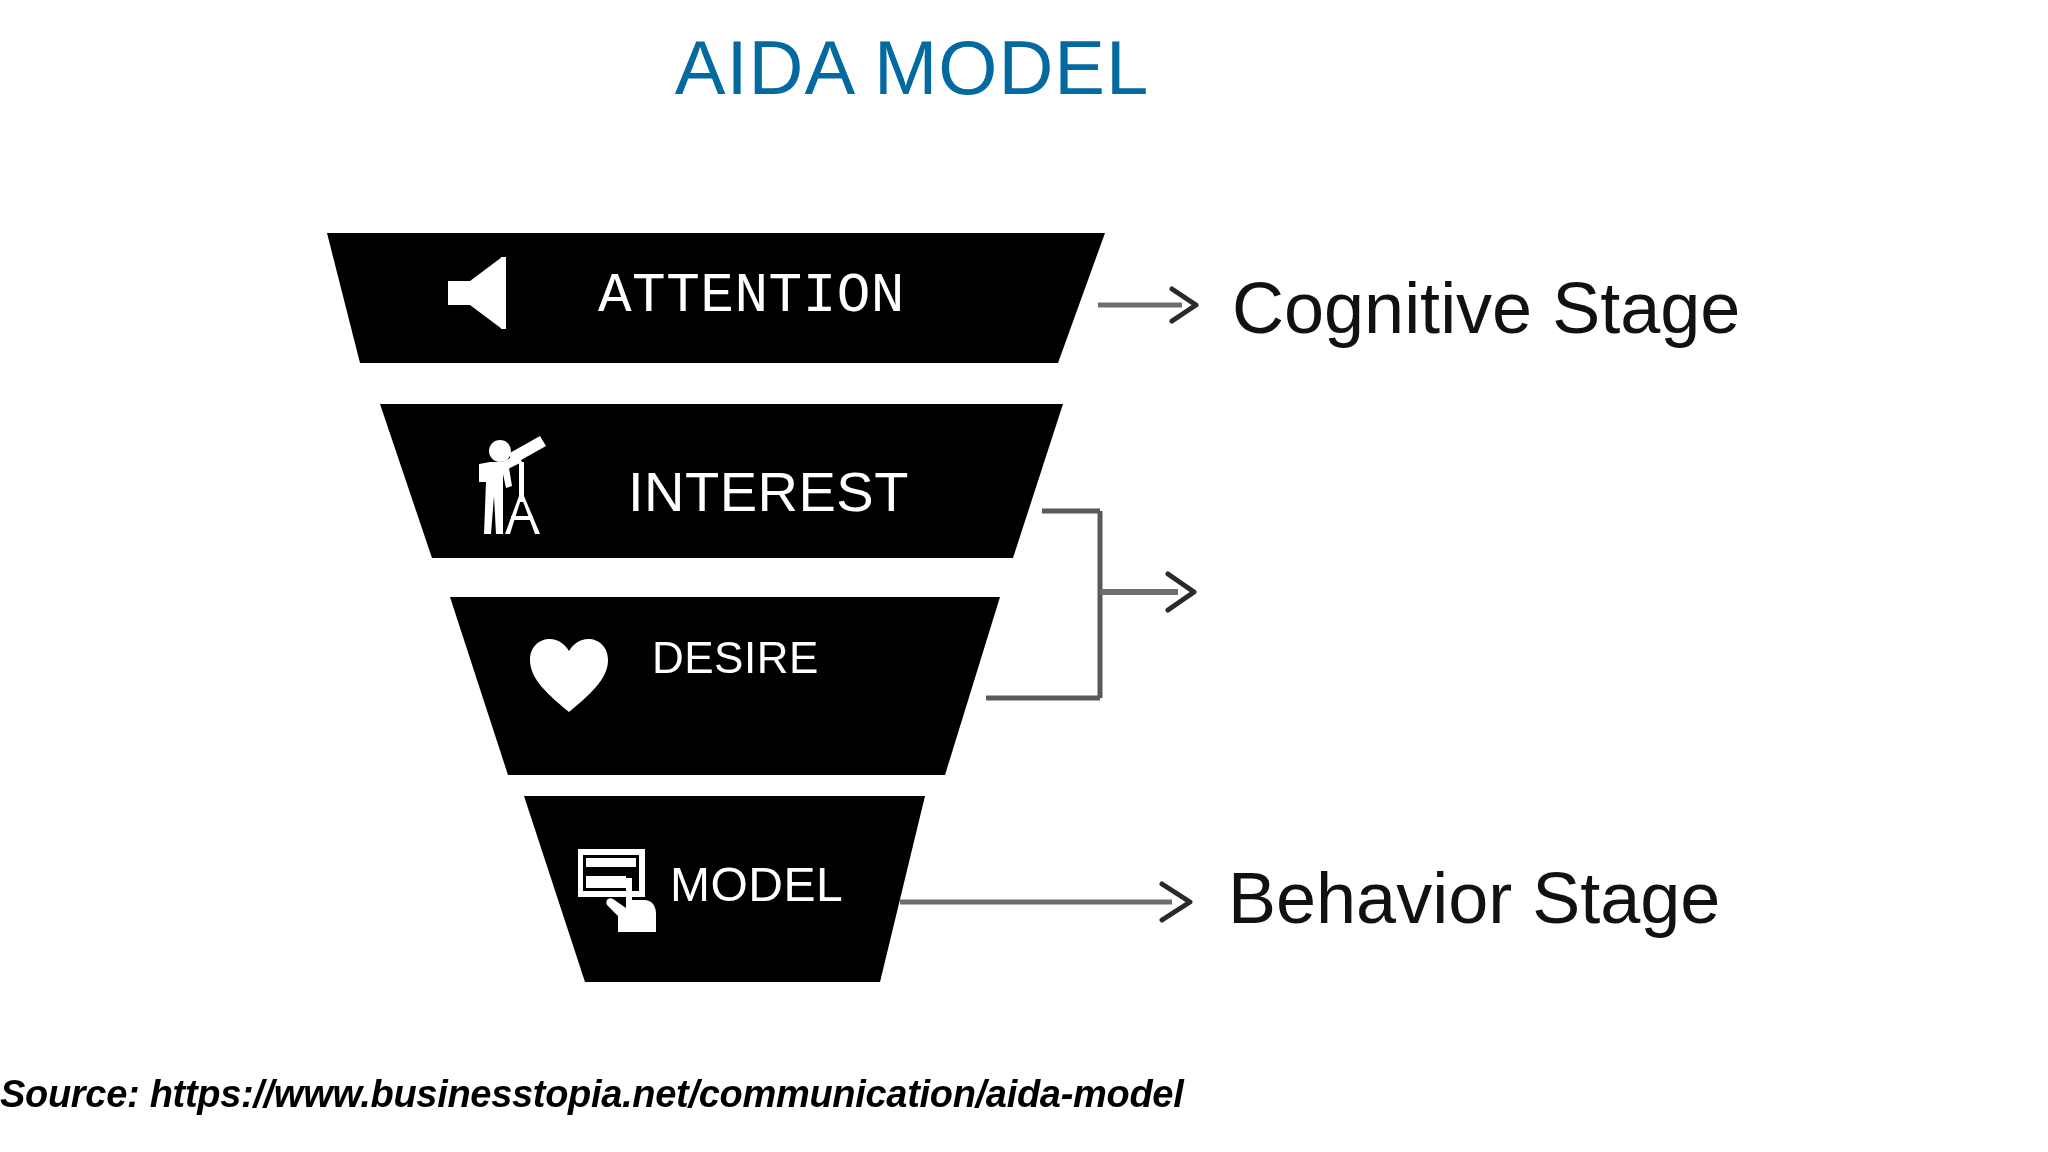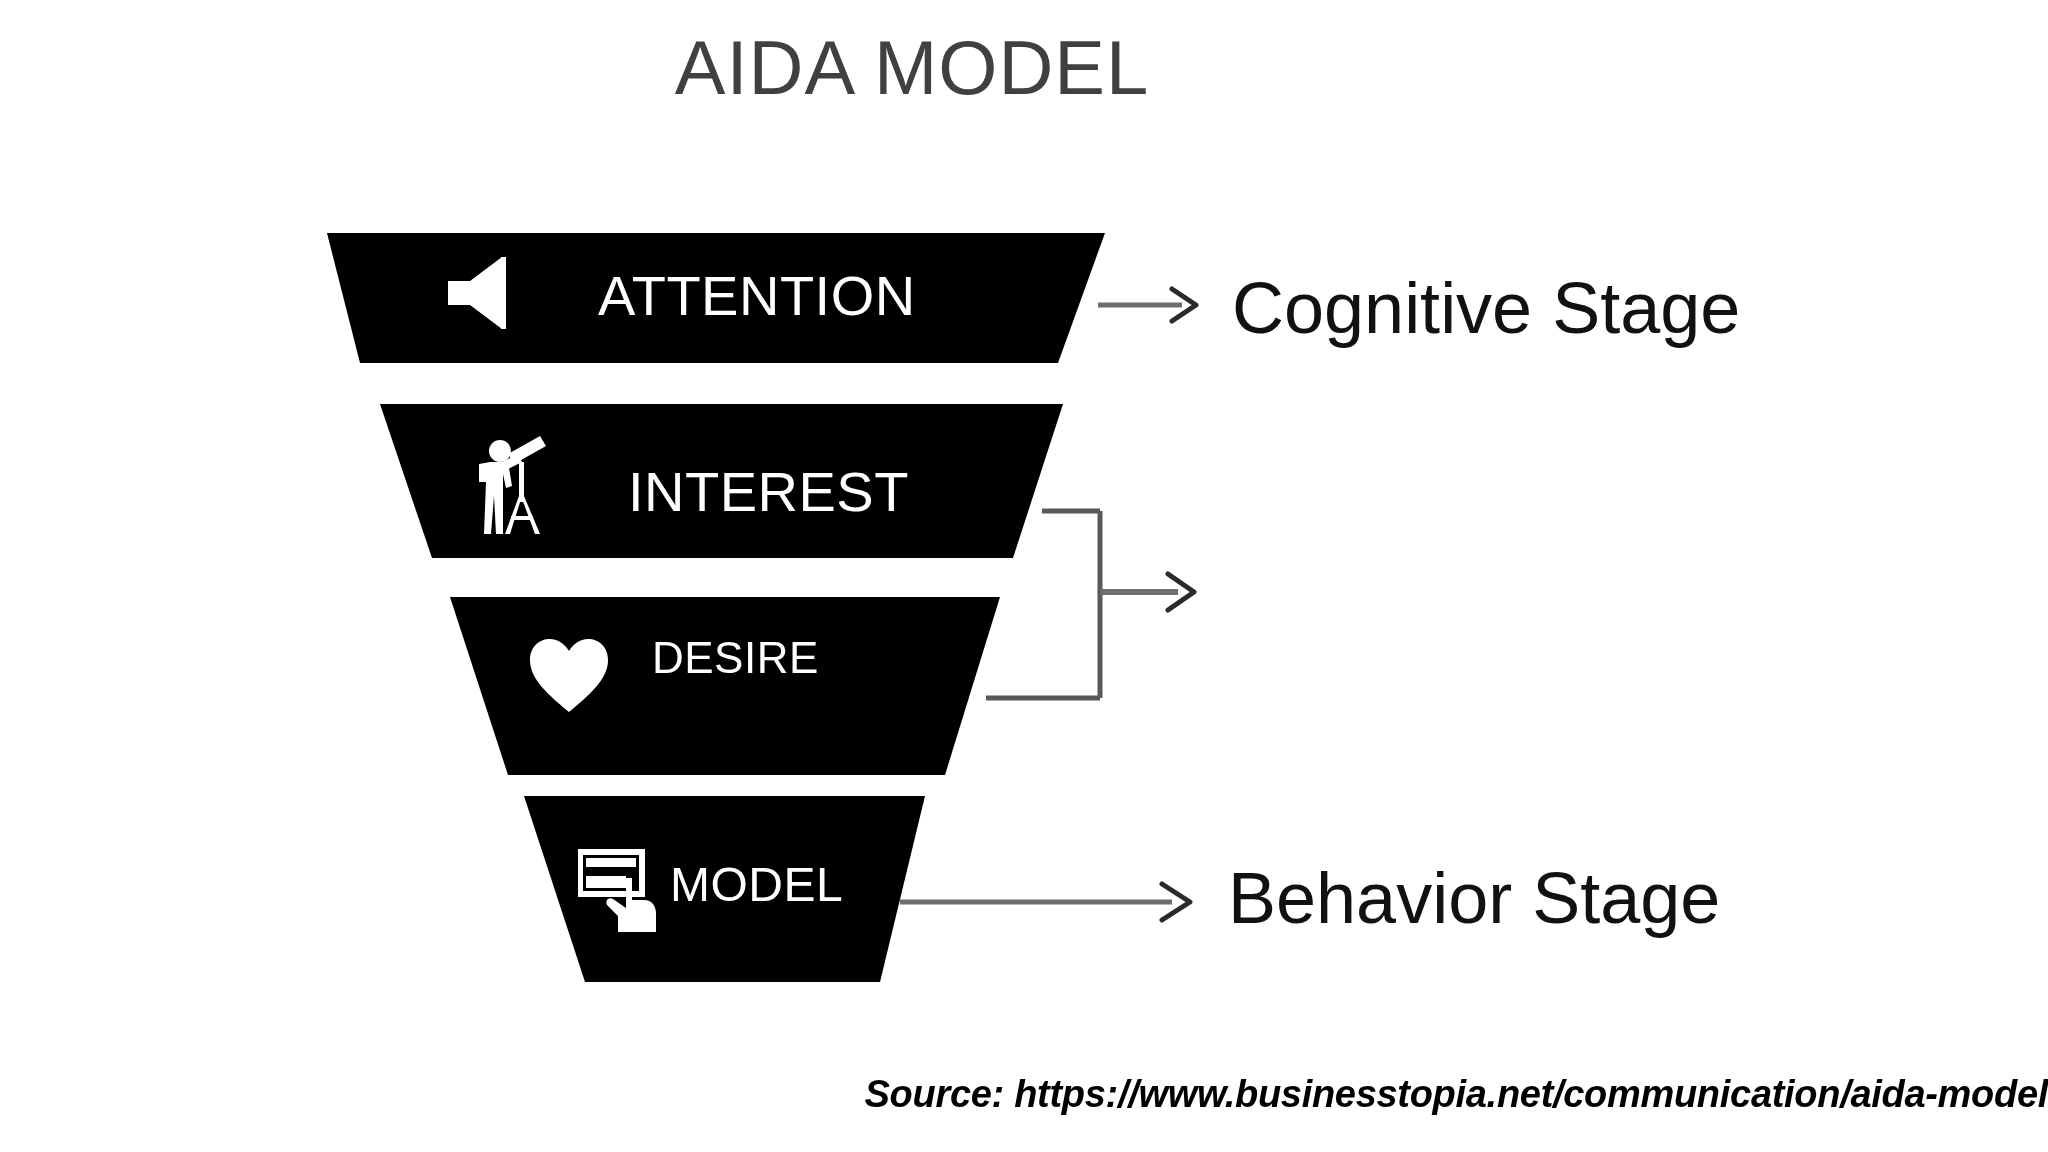--- a/index.html
+++ b/index.html
@@ -20,21 +20,21 @@
   #title {
     position: absolute;
     left: 0;
     top: 28px;
     width: 1824px;
     text-align: center;
     font-family: "Liberation Sans", sans-serif;
     font-size: 76px;
     font-weight: 300;
     letter-spacing: 1px;
-    color: #404040;
+    color: #0369a1;
     line-height: 1.05;
     white-space: nowrap;
   }
 
   
   #funnel-svg {
     position: absolute;
     left: 0;
     top: 0;
     width: 2048px;
@@ -44,21 +44,21 @@
   
   .band-label {
     position: absolute;
     color: #ffffff;
     font-family: "Liberation Sans", sans-serif;
     font-weight: 300;
     white-space: nowrap;
     letter-spacing: 0.5px;
     line-height: 1;
   }
-  #label-attention { left: 598px; top: 268px; font-size: 56px; }
+  #label-attention { left: 598px; top: 268px; font-size: 56px; font-family: Liberation Mono, monospace; }
   #label-interest  { left: 628px; top: 464px; font-size: 56px; }
   #label-desire    { left: 652px; top: 636px; font-size: 44px; }
   #label-action    { left: 670px; top: 861px; font-size: 48px; }
 
   
   .band-icon {
     position: absolute;
   }
   #icon-attention { left: 444px; top: 255px; width: 78px; height: 76px; }
   #icon-interest  { left: 470px; top: 430px; width: 88px; height: 108px; }
@@ -78,21 +78,21 @@
   #stage-cognitive { left: 1232px; top: 272px; }
   #stage-affective { left: 1228px; top: 560px; }
   #stage-behavior  { left: 1228px; top: 862px; }
 
   
   #source {
     position: absolute;
     left: 0;
     top: 1073px;
     width: 2048px;
-    text-align: right;
+    text-align: left;
     font-family: "Liberation Sans", sans-serif;
     font-style: italic;
     font-weight: bold;
     font-size: 38px;
     letter-spacing: -0.3px;
     color: #000000;
     white-space: nowrap;
   }
 </style>
 </head>

